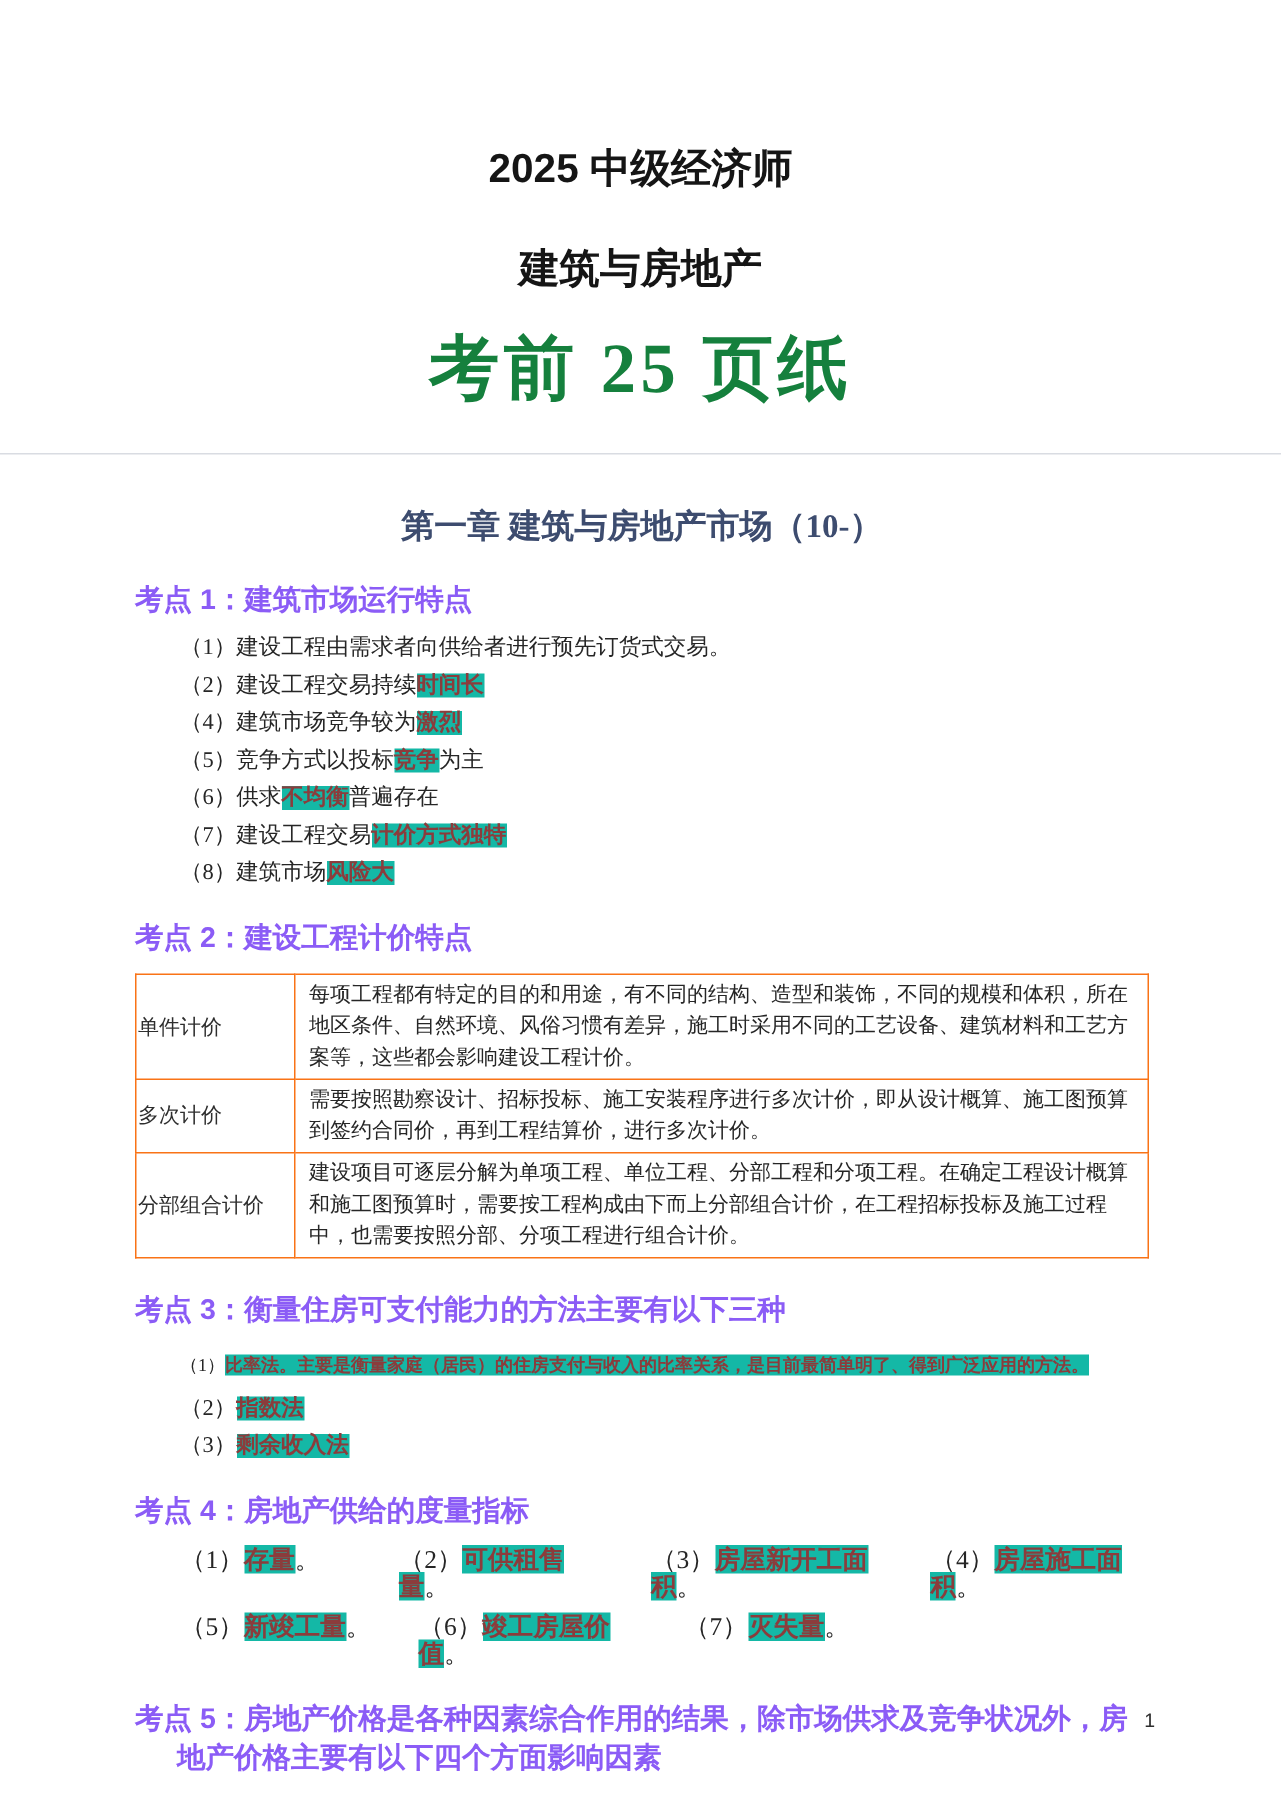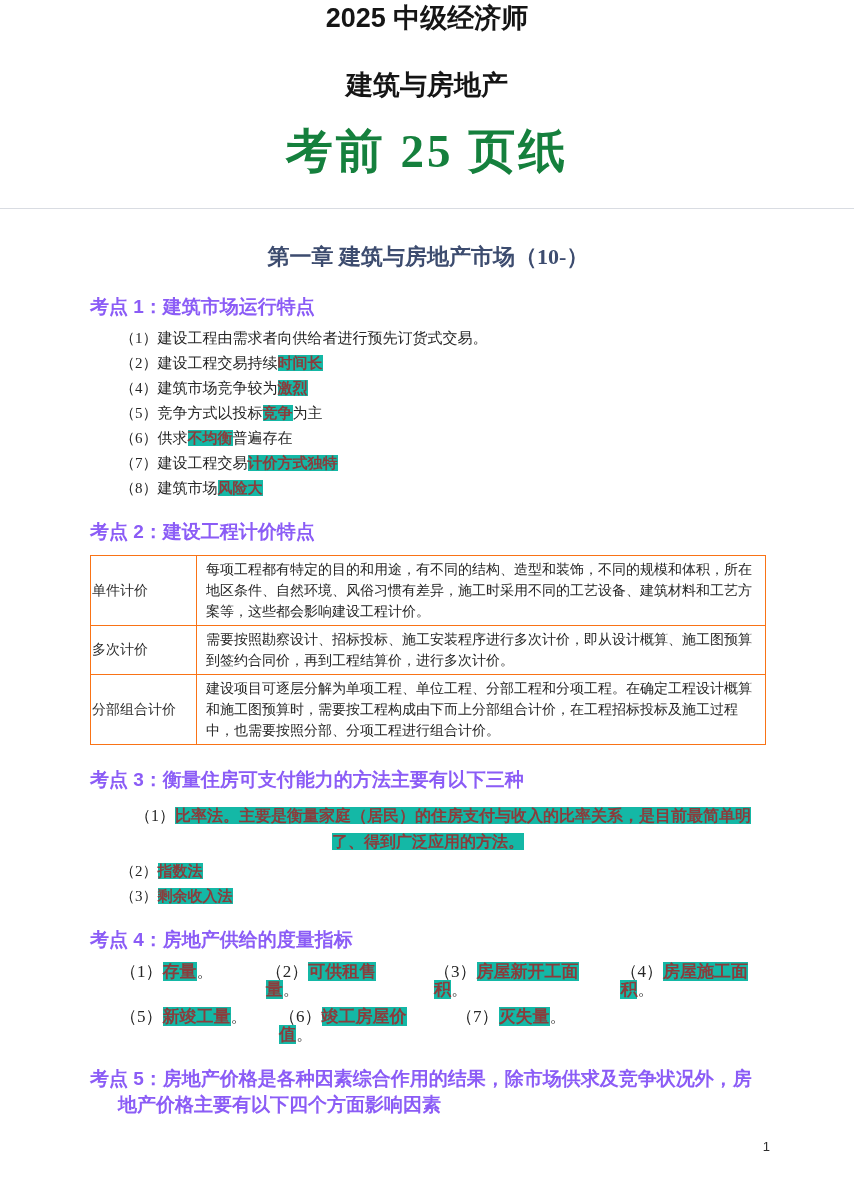--- a/index.html
+++ b/index.html
@@ -6,21 +6,21 @@
   html, body { margin: 0; padding: 0; }
   body {
     width: 854px; height: 1198px;
     background: #ffffff;
     position: relative;
     overflow: hidden;
     font-family: "Liberation Serif", serif;
     color: #262626;
   }
   
-  .titles { text-align: center; }
+  .titles { text-align: center; padding-top: 94px; }
   .t1, .t2 {
     font-family: "Liberation Sans", sans-serif;
     font-weight: bold; font-size: 27px; color: #151515;
   }
   .t1 { margin-bottom: 31px; }
   .t2 { margin-bottom: 17px; }
   .t3 {
     font-family: "Liberation Serif", serif;
     font-weight: bold; font-size: 47px; color: #15803d;
     letter-spacing: 3px;
@@ -42,21 +42,21 @@
     font-size: 19px; font-weight: bold; color: #8b5cf6;
     margin: 22px 0 10px 0; line-height: 26px;
   }
   h2.kd.hang { padding-left: 28px; text-indent: -28px; margin-bottom: 6px; }
   p.item {
     margin: 0 0 8px 0; padding-left: 30px;
     font-size: 15px; line-height: 17px;
   }
   p.item-indent {
     margin: 0 0 8px 0; padding-left: 0; text-indent: 30px;
-    font-size: 16px; line-height: 26px; text-align: center;
+    font-size: 12px; line-height: 26px;
   }
   .hl { color: #8b3c3c; background: #14b8a6; font-weight: bold; }
   
   table.kd-table {
     width: 100%; border-collapse: collapse;
     font-size: 14px; margin: 6px 0 2px 0;
   }
   table.kd-table td { border: 1px solid #f97316; vertical-align: middle; }
   td.lab {
     width: 106px; 

